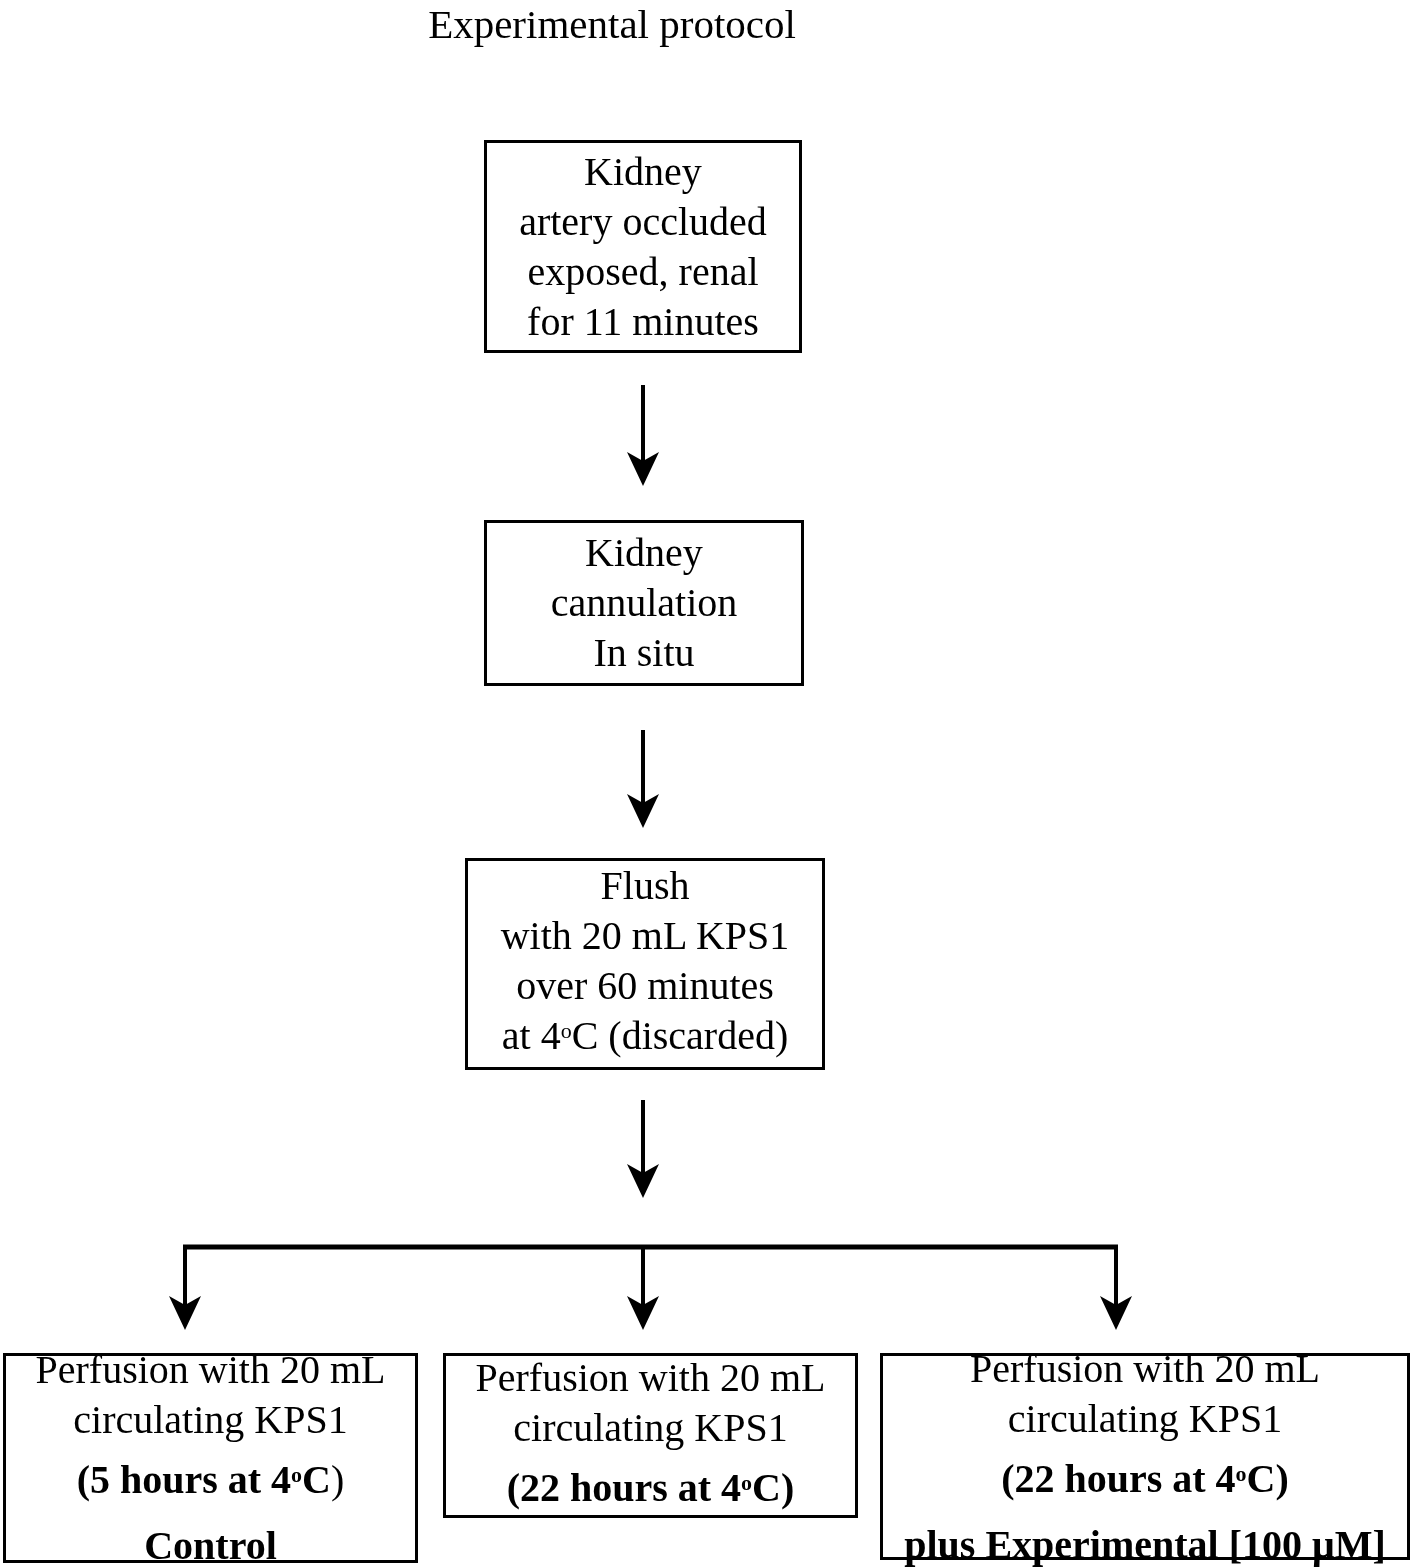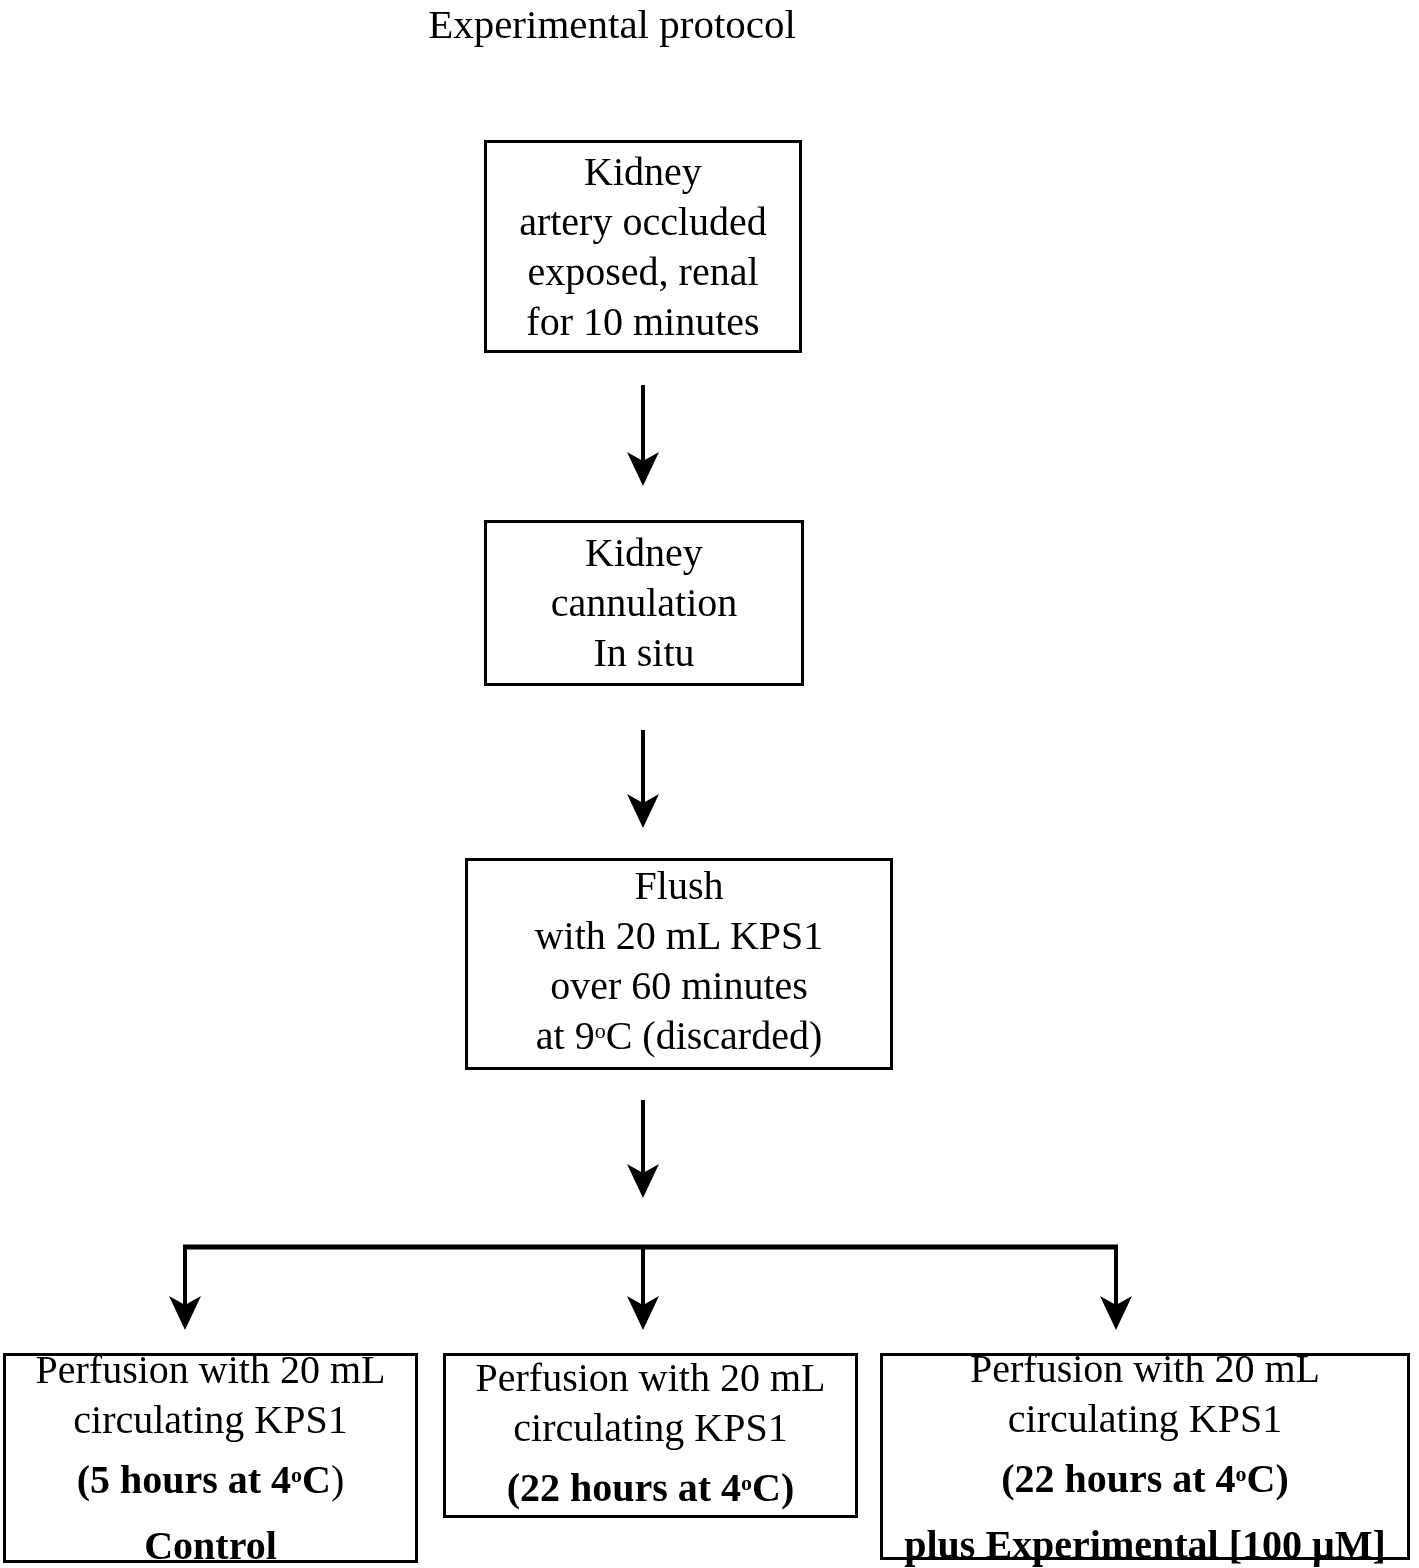--- a/index.html
+++ b/index.html
@@ -48,21 +48,21 @@
     margin-top: 10px;
   }
   .sup {
     font-size: 0.55em;
     position: relative;
     top: -0.5em;
     font-weight: inherit;
   }
   #box-step1 { left: 484px; top: 140px; width: 318px; height: 213px; }
   #box-step2 { left: 484px; top: 520px; width: 320px; height: 166px; }
-  #box-step3 { left: 465px; top: 858px; width: 428px; height: 212px; }
+  #box-step3 { left: 465px; top: 858px; width: 360px; height: 212px; }
   #box-control { left: 3px;   top: 1353px; width: 415px; height: 210px; }
   #box-22h     { left: 443px; top: 1353px; width: 415px; height: 165px; }
   #box-doxy    { left: 880px; top: 1353px; width: 530px; height: 207px; }
   #connector-layer {
     position: absolute;
     left: 0;
     top: 0;
     width: 1419px;
     height: 1568px;
     color: var(--ink, #000000);
@@ -97,34 +97,34 @@
       <path d="M185,1330 L169,1296 L185,1305 L201,1296 Z" stroke="none"></path>
       <path d="M643,1330 L627,1296 L643,1305 L659,1296 Z" stroke="none"></path>
       <path d="M1116,1330 L1100,1296 L1116,1305 L1132,1296 Z" stroke="none"></path>
     </g>
   </svg>
 
   <div id="box-step1" class="flowbox">
       <div class="line"><span>Kidney</span></div>
       <div class="line"><span>artery occluded</span></div>
       <div class="line"><span>exposed, renal</span></div>
-      <div class="line"><span>for 10 minutes</span></div>
+      <div class="line"><span>for 11 minutes</span></div>
     </div>
 
   <div id="box-step2" class="flowbox">
       <div class="line"><span>Kidney</span></div>
       <div class="line"><span>cannulation</span></div>
       <div class="line"><span>In situ</span></div>
     </div>
 
   <div id="box-step3" class="flowbox">
       <div class="line"><span>Flush</span></div>
       <div class="line"><span>with 20 mL KPS1</span></div>
       <div class="line"><span>over 60 minutes</span></div>
-      <div class="line"><span>at 9</span><span class="sup">o</span><span>C (discarded)</span></div>
+      <div class="line"><span>at 4</span><span class="sup">o</span><span>C (discarded)</span></div>
     </div>
 
   <div id="box-control" class="flowbox">
       <div class="line"><span>Perfusion with 20 mL</span></div>
       <div class="line"><span>circulating KPS1</span></div>
       <div class="line bold"><span>(5 hours at 4</span><span class="sup">o</span><span>C</span><span style="font-weight: normal;">)</span></div>
       <div class="line bold"><span>Control</span></div>
     </div>
 
   <div id="box-22h" class="flowbox">

